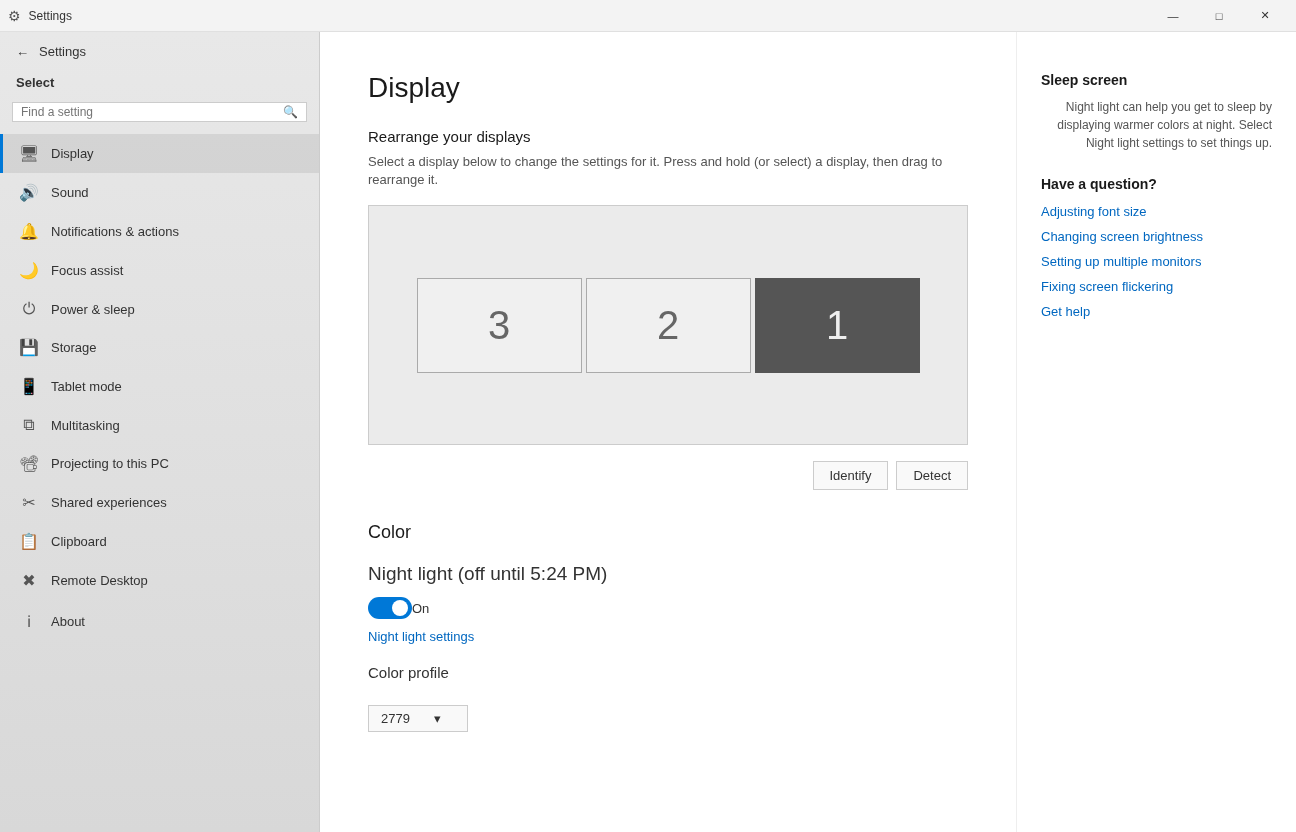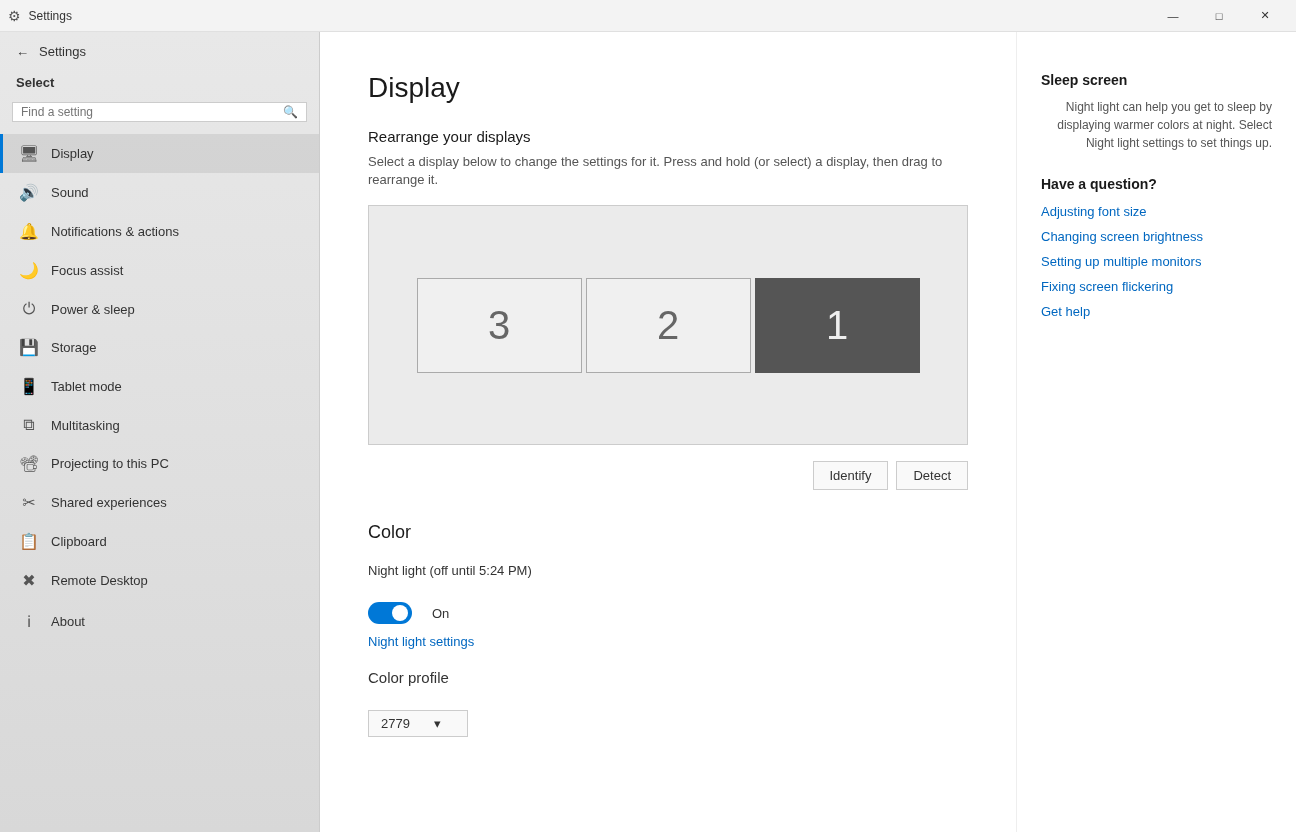--- a/index.html
+++ b/index.html
@@ -87,22 +87,22 @@
 
     .btn-row { display: flex; gap: 8px; justify-content: flex-end; margin-bottom: 32px; }
     .btn {
       padding: 6px 16px; font-size: 13px; border: 1px solid #ccc;
       background: #f9f9f9; cursor: pointer; color: #333;
     }
 
     
     .color-section { margin-top: 8px; }
     .color-heading { font-size: 18px; font-weight: 400; color: #1a1a1a; margin-bottom: 20px; }
-    .night-light-label { font-size: 13px; color: #333; margin-bottom: 24px; }
-    .toggle-row { display: flex; align-items: center; gap: 20px; margin-bottom: 10px; }
+    .night-light-label { font-size: 19px; color: #333; margin-bottom: 12px; }
+    .toggle-row { display: flex; align-items: center; gap: 0; margin-bottom: 10px; }
     .toggle {
       width: 44px; height: 22px; background: #0078d7; border-radius: 11px;
       position: relative; cursor: pointer;
     }
     .toggle::after {
       content: ''; position: absolute; top: 3px; left: 24px;
       width: 16px; height: 16px; background: white; border-radius: 50%;
     }
     .toggle-label { font-size: 13px; color: #333; }
     .night-light-link {

